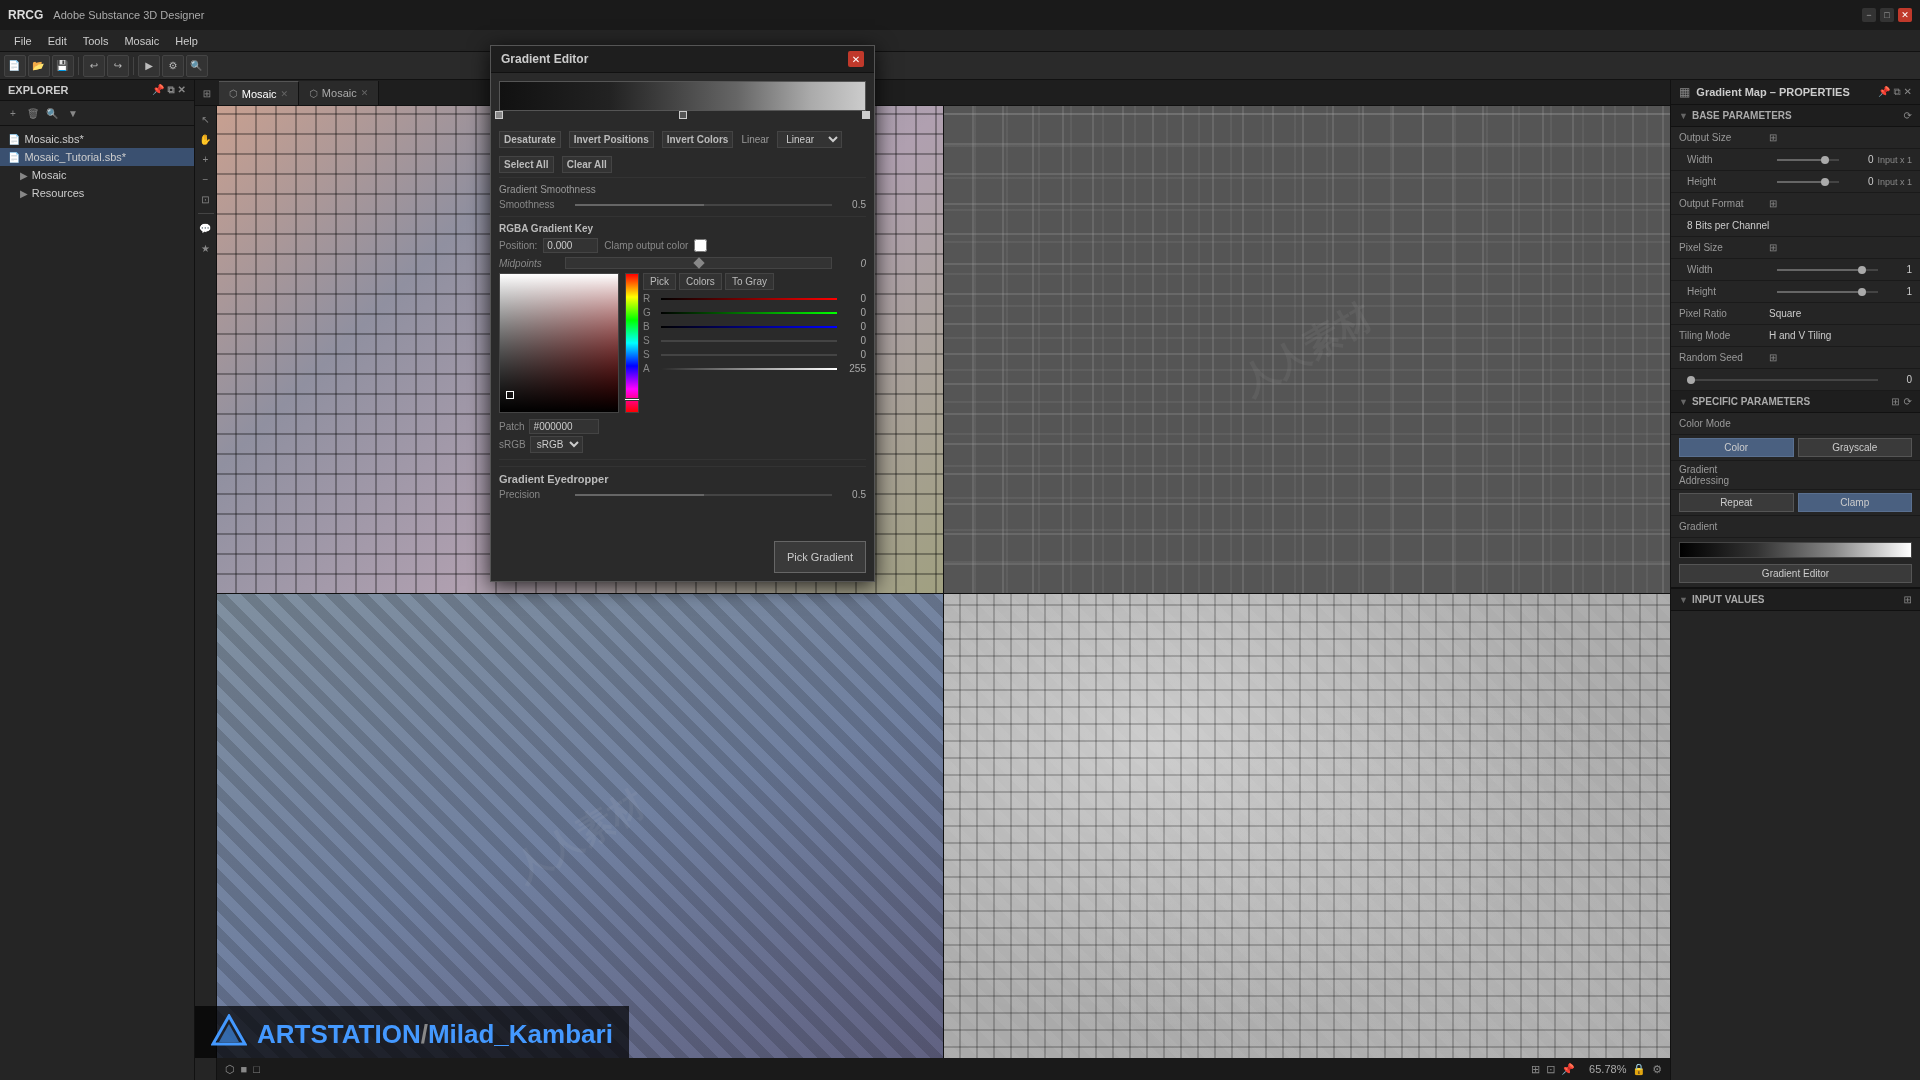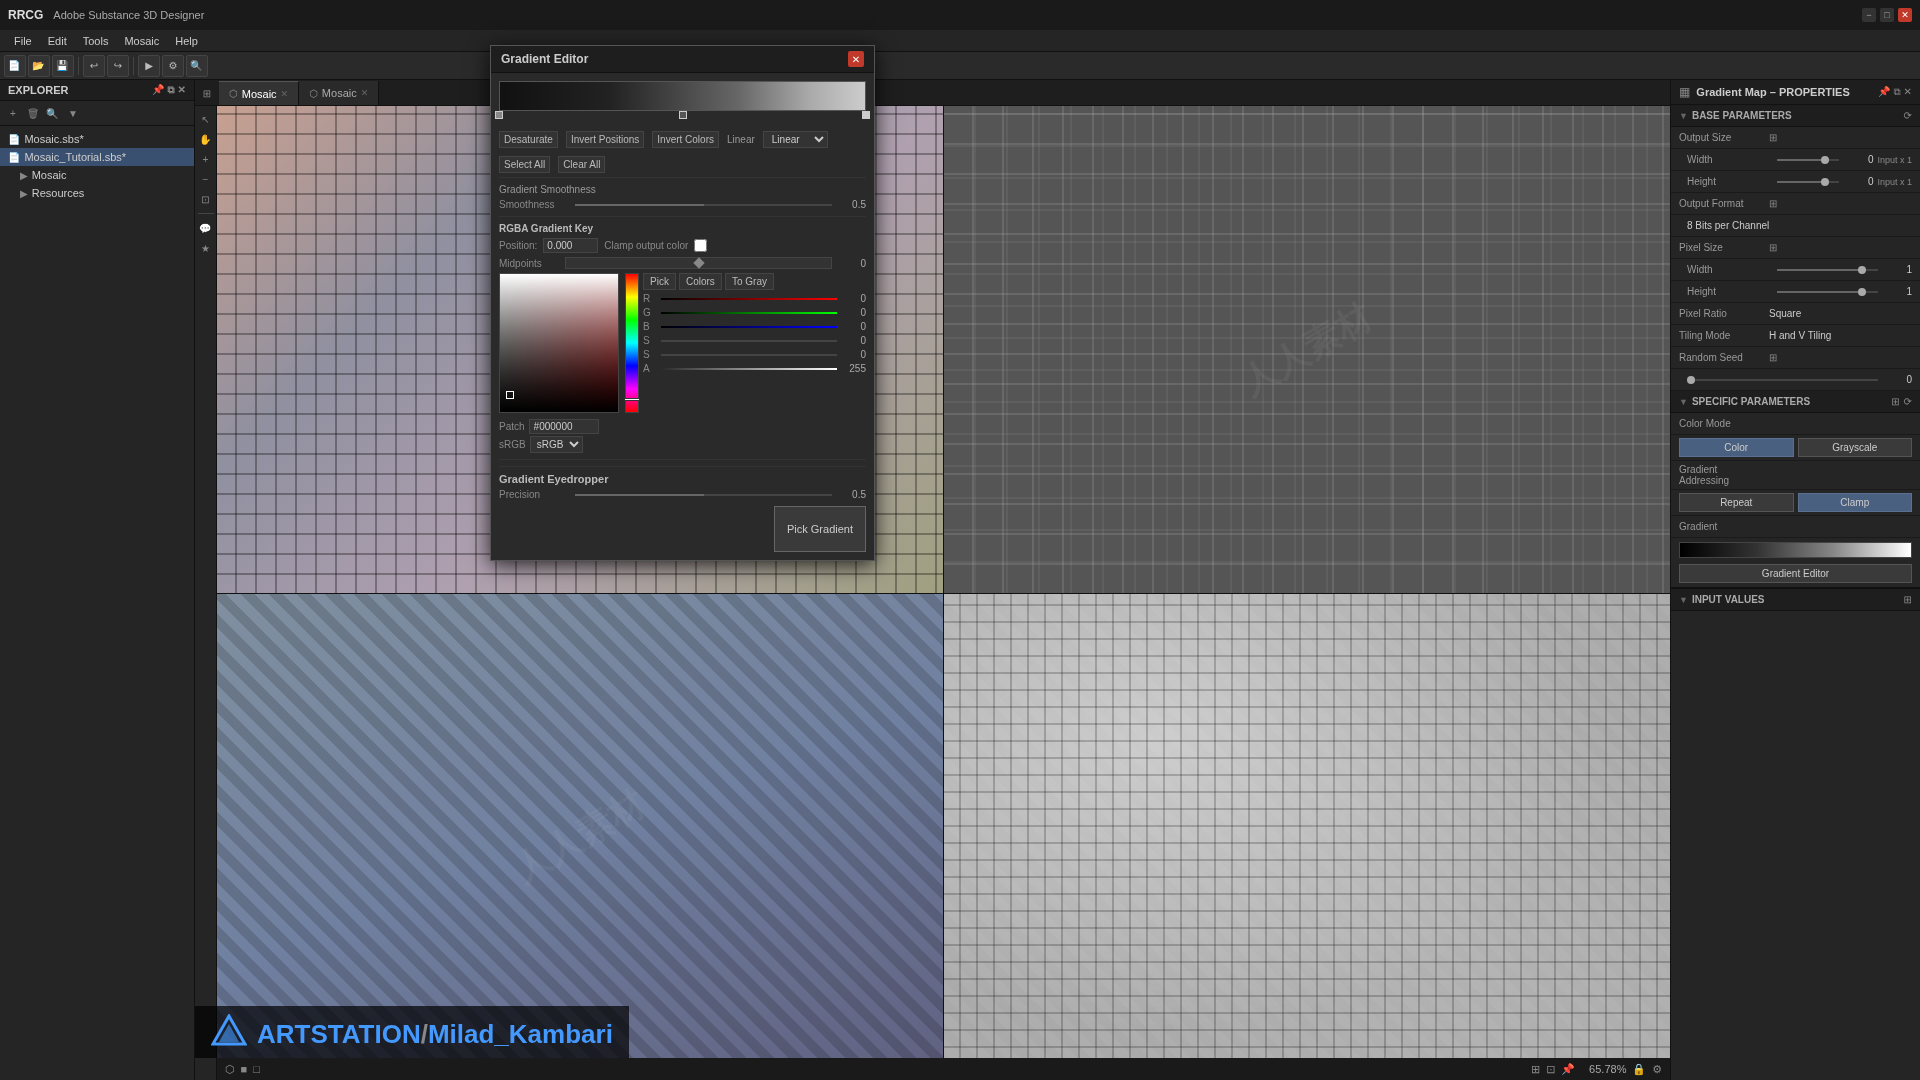--- a/index.html
+++ b/index.html
@@ -530,20 +530,21 @@
       margin-bottom: 6px;
       flex-wrap: wrap;
     }
     .dialog-tb-btn {
       font-size: 10px;
       color: #bbb;
       cursor: pointer;
       padding: 2px 4px;
       background: #333;
       border: 1px solid #444;
+      font-weight: bold;
     }
     .dialog-tb-label { font-size: 10px; color: #999; }
     .dialog-tb-dropdown {
       background: #333;
       border: 1px solid #444;
       color: #ccc;
       font-size: 10px;
       padding: 1px 4px;
     }
 
@@ -592,20 +593,21 @@
       color: #ccc;
       font-size: 10px;
       padding: 1px 3px;
     }
     .grad-clamp-label { font-size: 10px; color: #888; }
     .grad-midpoint-row {
       display: flex;
       align-items: center;
       gap: 6px;
       margin-bottom: 4px;
+      font-style: italic;
     }
     .grad-midpoint-label { font-size: 10px; color: #888; width: 60px; }
 
     
     .color-picker-area {
       display: flex;
       gap: 6px;
       margin-bottom: 6px;
     }
     .color-spectrum {
@@ -728,23 +730,24 @@
       color: #bbb;
       margin-bottom: 4px;
     }
 
     
     .pick-grad-btn {
       background: #3a3a3a;
       border: 1px solid #666;
       color: #ccc;
       font-size: 11px;
-      padding: 16px 12px;
+      padding: 9px 12px;
       cursor: pointer;
       float: right;
+      margin-top: 35px;
     }
 
     
     .bottom-branding {
       position: absolute;
       bottom: 22px;
       left: 195px;
       z-index: 50;
       display: flex;
       align-items: flex-end;

